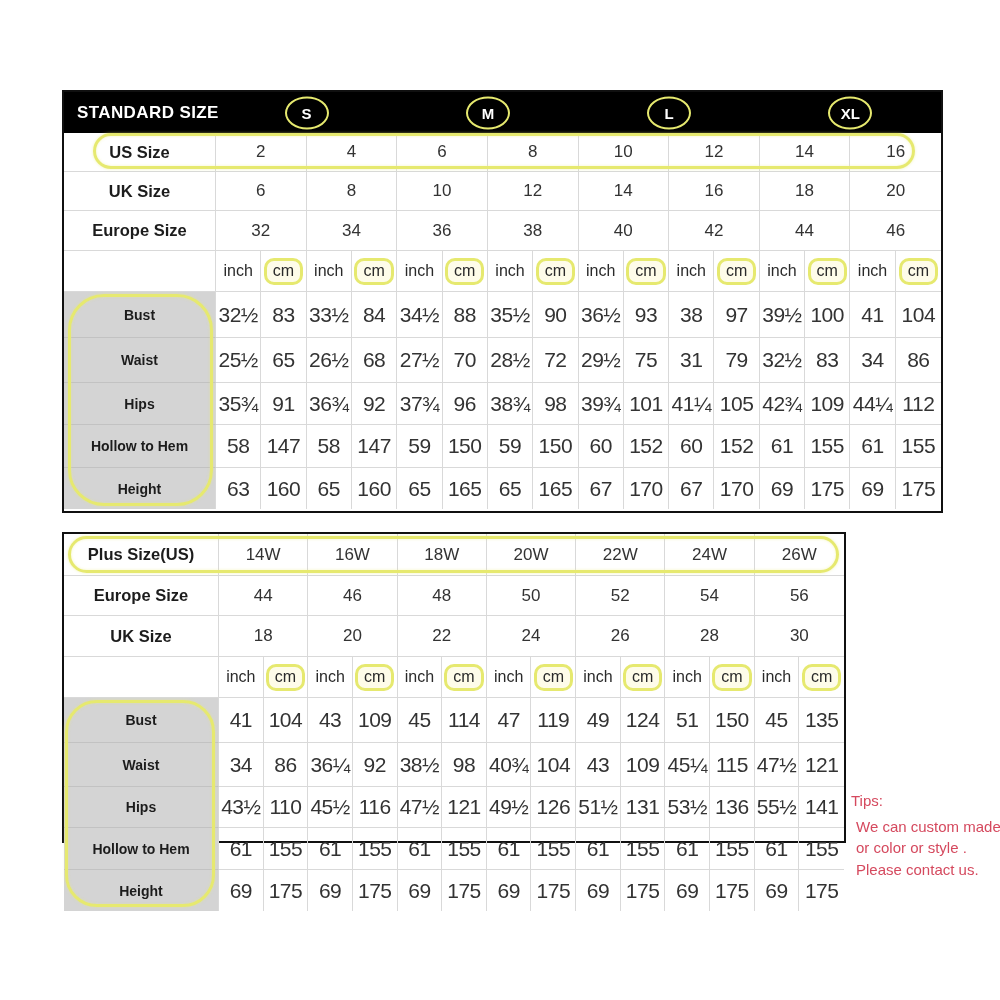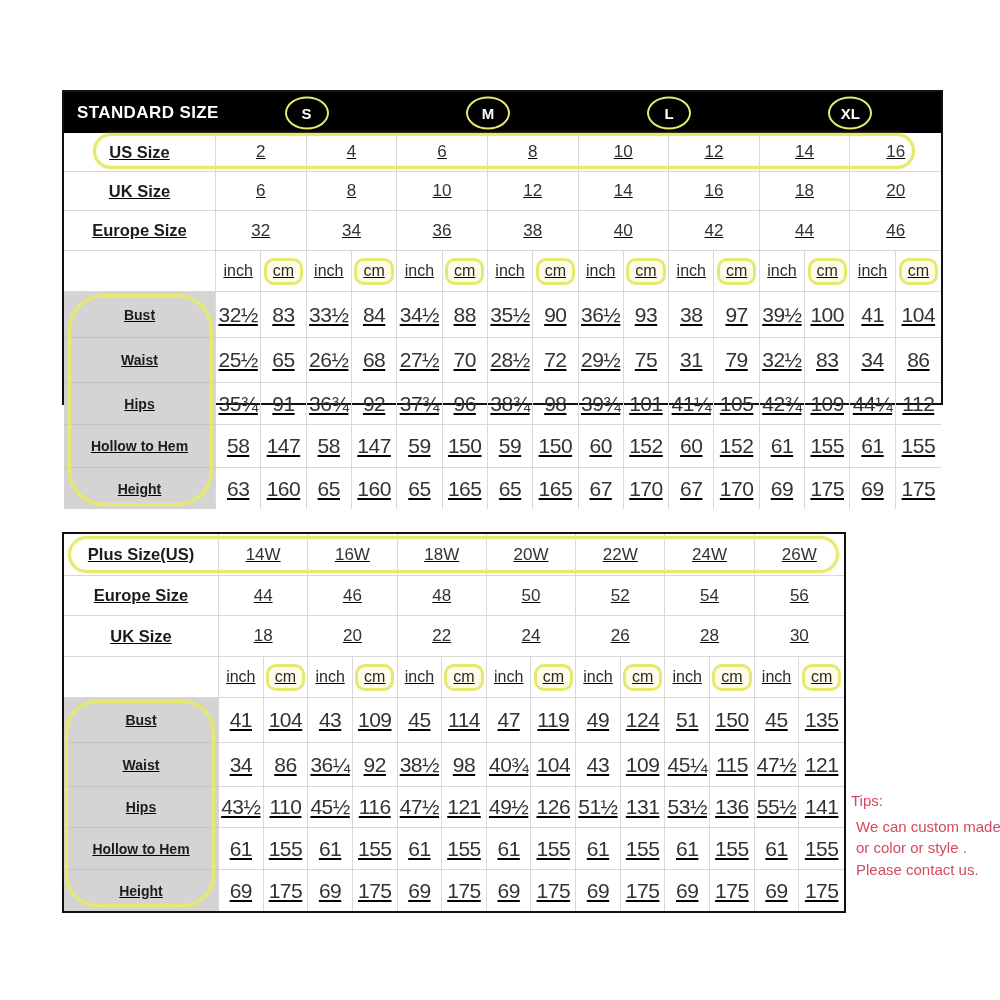--- a/index.html
+++ b/index.html
@@ -8,30 +8,30 @@
     --graybg:#d4d4d4;
     --ink:#1c1c1c;
     --num:#333333;
     --tips:#d5495e;
   }
   html,body{margin:0;padding:0;background:#ffffff;}
   body{width:1000px;height:1000px;position:relative;font-family:"Liberation Sans",sans-serif;overflow:hidden;}
   .canvas{position:absolute;inset:0;}
 
   .tbl{position:absolute;border:2px solid #101010;background:#fff;box-sizing:border-box;}
-  #standard-table{left:62px;top:90px;width:881px;height:315px;}
-  #plus-table{left:62px;top:532px;width:784px;height:381px;}
+  #standard-table{left:62px;top:90px;width:881px;height:423px;}
+  #plus-table{left:62px;top:532px;width:784px;height:311px;}
 
   .header-bar{height:41px;background:#000;position:relative;display:flex;align-items:center;}
   .header-title{color:#fff;font-weight:bold;font-size:17px;letter-spacing:.4px;padding-left:13px;}
   .size-circle{position:absolute;top:50%;transform:translate(-50%,-50%);width:44px;height:33px;
     border:2.5px solid var(--yellow);border-radius:50%;color:#fff;font-weight:bold;font-size:15px;
     display:flex;align-items:center;justify-content:center;box-sizing:border-box;}
 
-  .grid{display:grid;text-decoration:underline;}
+  .grid{display:grid;}
   #standard-grid{grid-template-columns:152px repeat(16,1fr);grid-template-rows:39px 39px 40px 41px 46px 45px 42px 43px 41px;}
   #plus-grid{grid-template-columns:155px repeat(14,1fr);grid-template-rows:42px 40px 41px 41px 45px 44px 41px 42px 41px;}
 
   .cell{display:flex;align-items:center;justify-content:center;border-right:1px solid var(--grid);
     border-bottom:1px solid var(--grid);box-sizing:border-box;color:var(--num);overflow:hidden;}
   .cell.last-col{border-right:none;}
   .cell.last-row{border-bottom:none;}
   .row-label{font-weight:bold;font-size:16.5px;color:var(--ink);}
   .measure-label{background:var(--graybg);font-size:14px;border-bottom-color:#c2c2c2;}
   .size-val{font-size:17px;}

